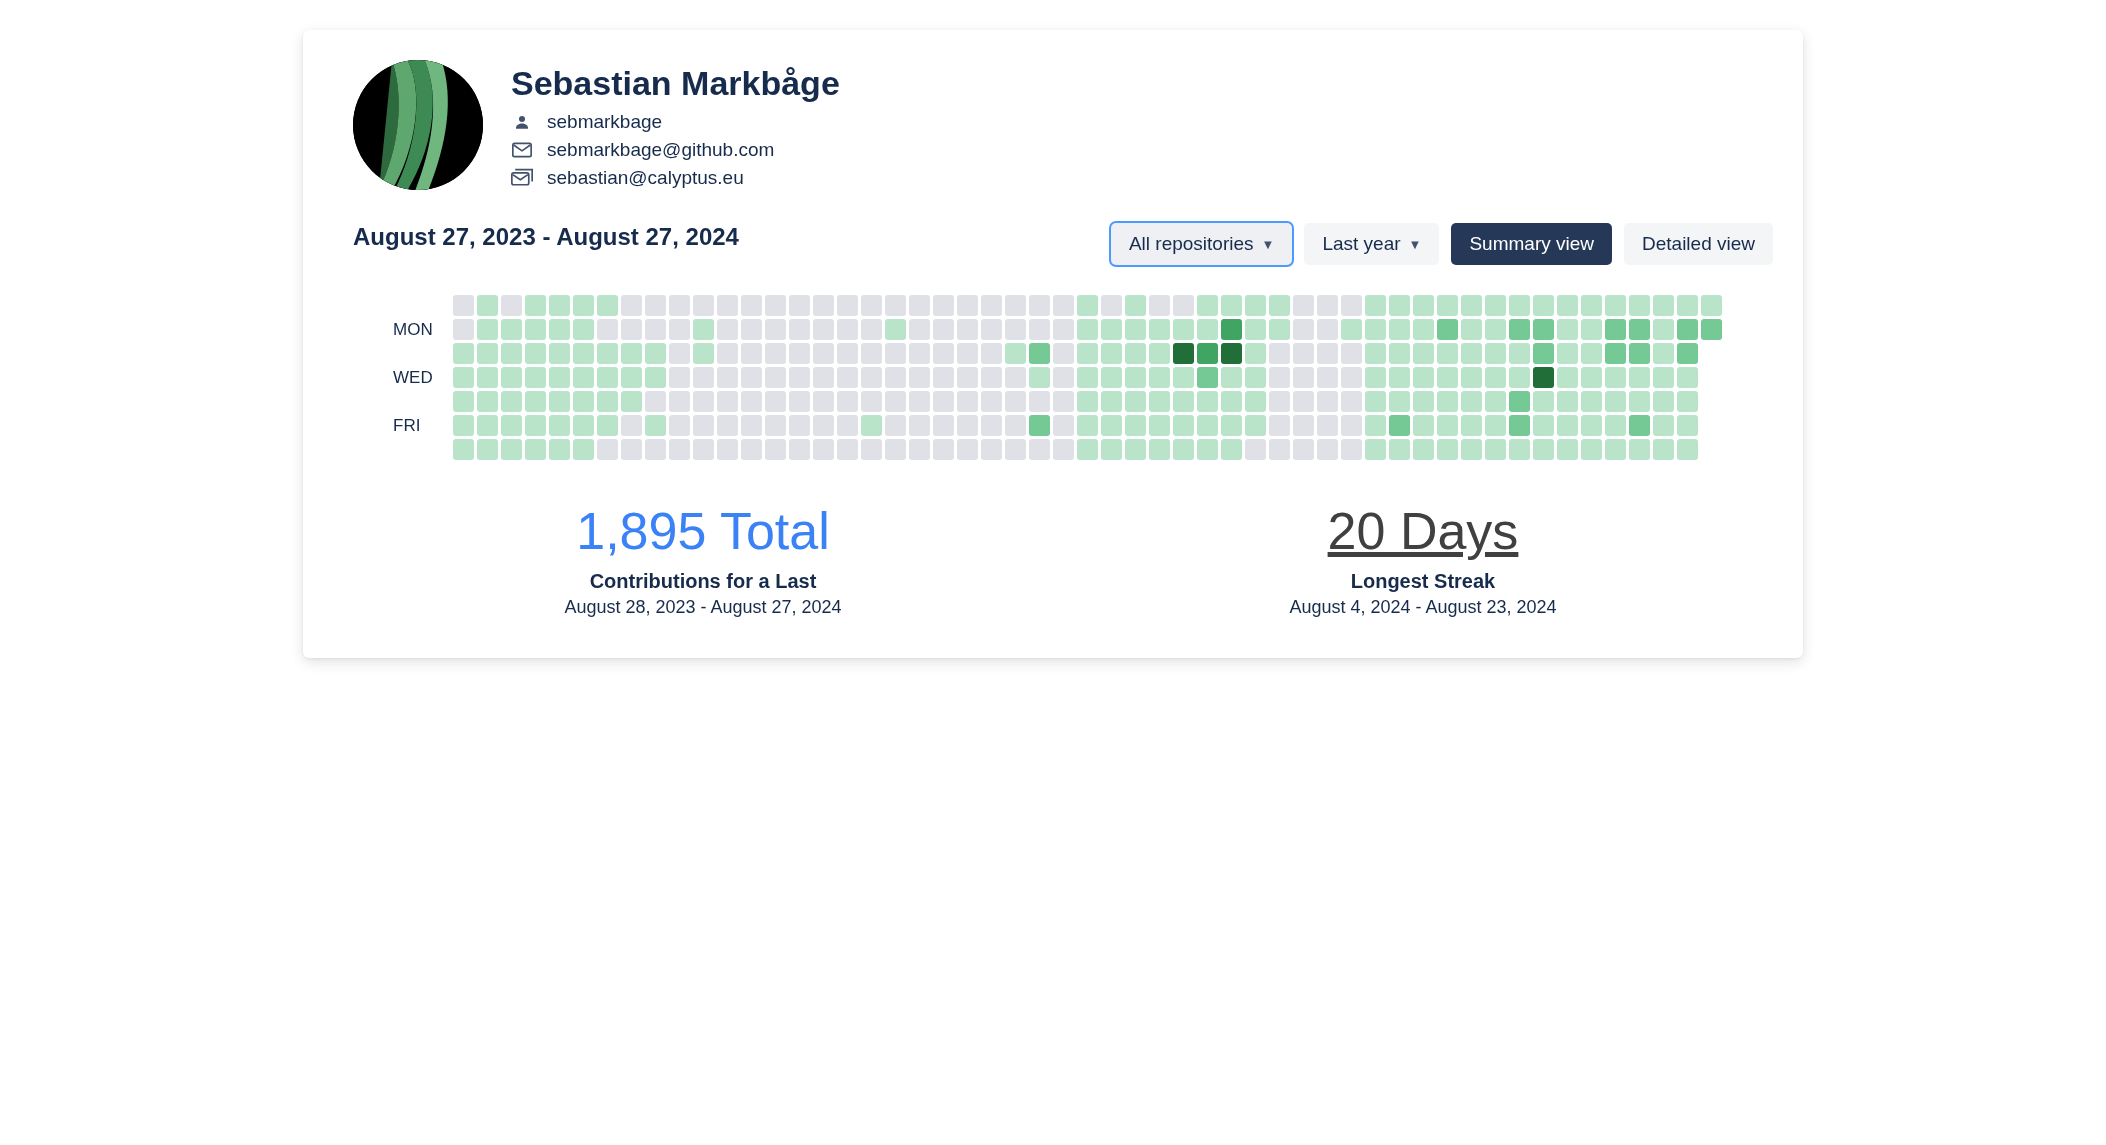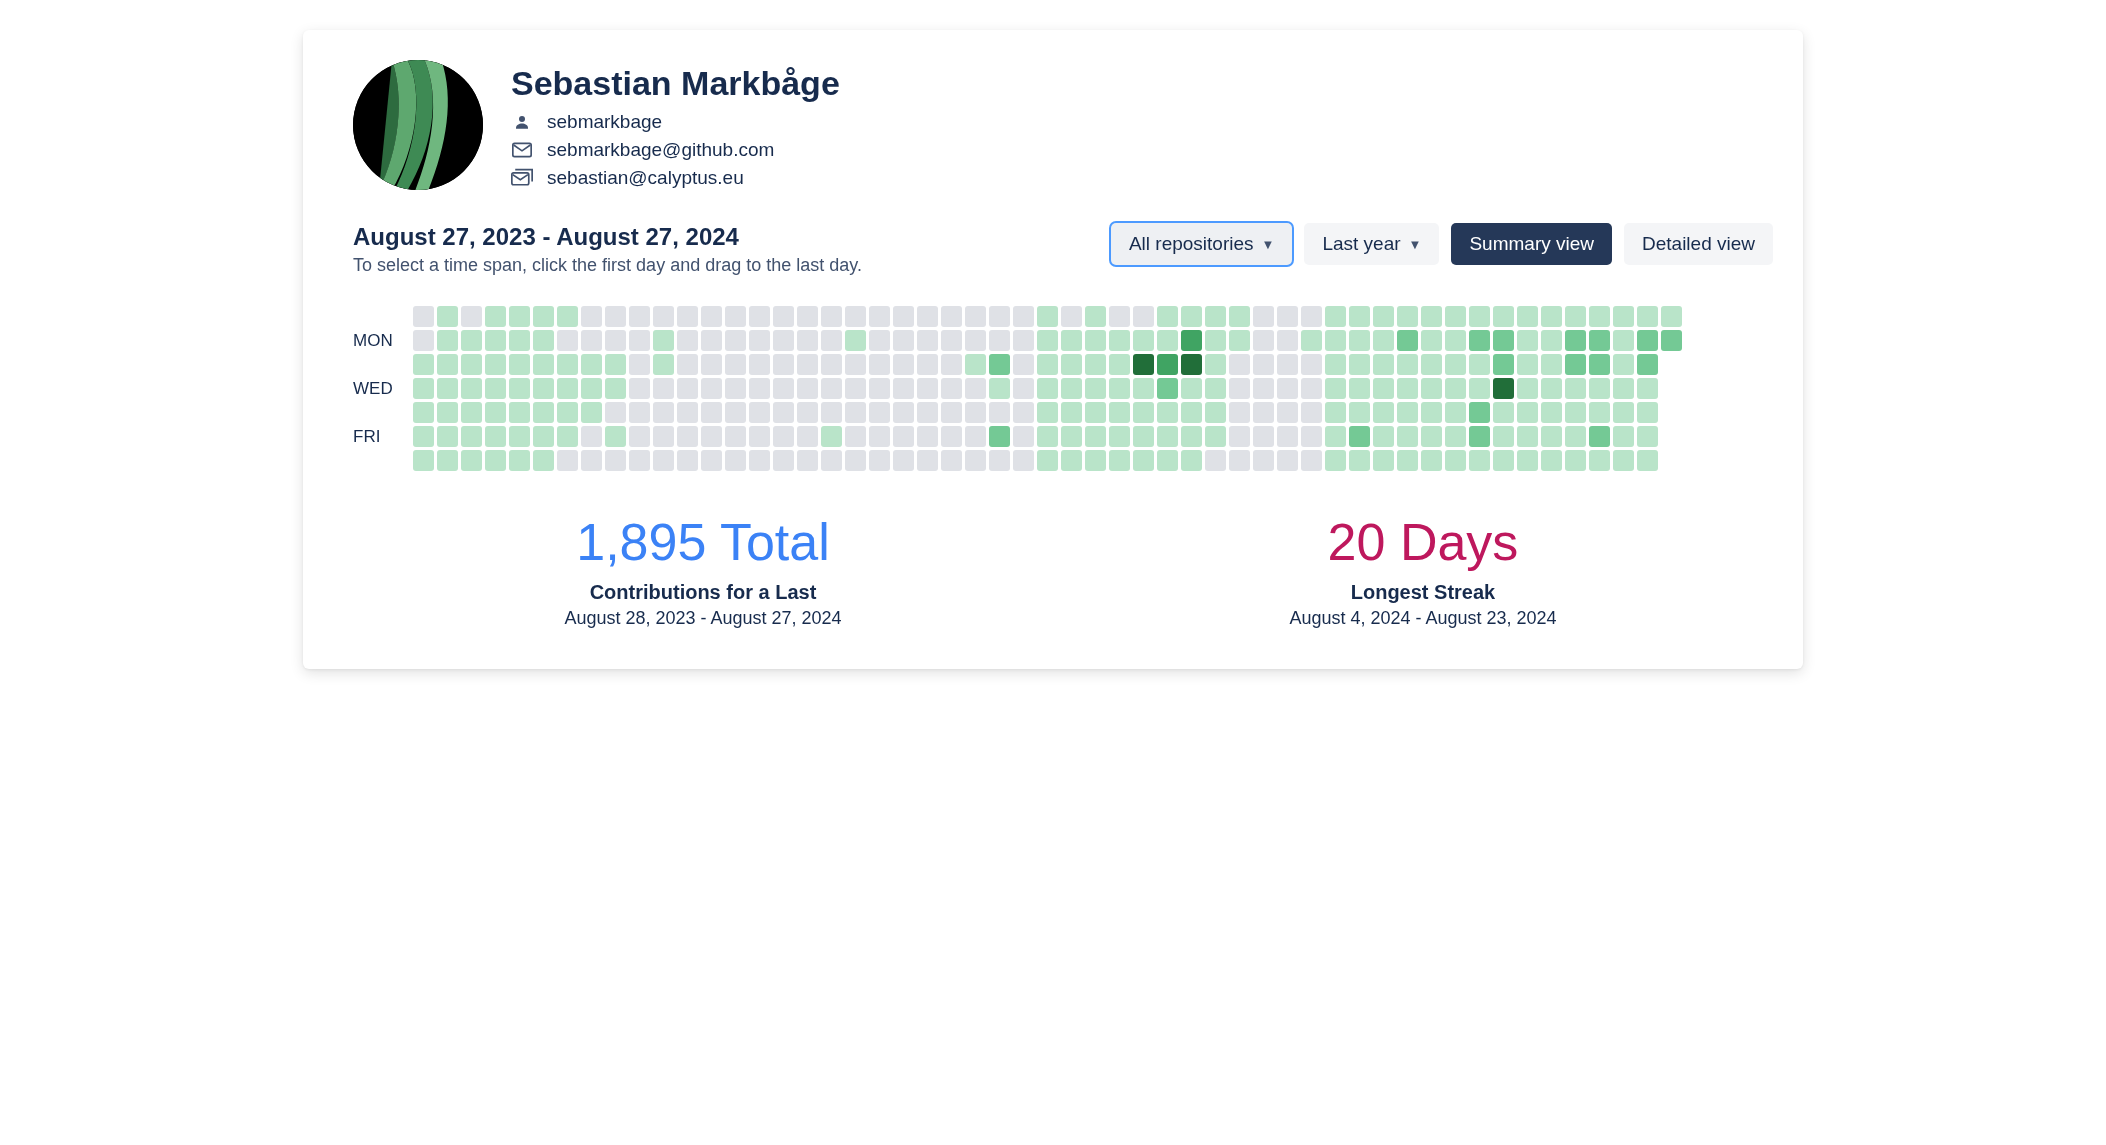--- a/index.html
+++ b/index.html
@@ -44,31 +44,31 @@
   }
   .btn.selected-dropdown { background: #eef0f3; box-shadow: 0 0 0 2px #4c9aff; }
   .btn.dark { background: #253858; color: #fff; }
   .chev { font-size: 13px; color: #42526e; }
 
   .heatmap-wrap { margin-top: 30px; }
   .month-labels { display: flex; margin-left: 60px; gap: 0; font-size: 18px; color: #172b4d; font-weight: 400; }
   .month-labels span { display: inline-block; }
   .cell { width: 21px; height: 21px; border-radius: 3px; }
   .cells-row { display:flex; gap:3px; margin-bottom:3px; }
-  .heatmap-body { display:flex; }
+  .heatmap-body { display:flex;margin-left:40px; }
   .row-labels { display:flex; flex-direction:column; width:60px; }
   .row-labels div { height:21px; margin-bottom:3px; font-size:17px; color:#172b4d; display:flex; align-items:center; }
   .heatmap-cols { display:flex; flex-direction:column; }
 
   .stats-row { display:flex; justify-content:space-between; margin-top: 40px; gap: 20px; flex-wrap: wrap; }
   .stat { text-align:center; flex:1; min-width: 240px; }
   .stat-big { font-size: 52px; font-weight: 500; line-height:1.1; margin-bottom: 10px; white-space: nowrap; }
   .stat-label { font-size: 20px; font-weight: 700; color:#172b4d; margin-bottom: 4px; }
   .stat-sub { font-size: 18px; color:#172b4d; font-weight: 400; }
-  .c-blue{color:#3b82f6;} .c-orange{color:#f59e0b;} .c-green{color:#be185d;} .c-red{color:#ef5b50;}
+  .c-blue{color:#3b82f6;} .c-orange{color:#f59e0b;} .c-green{color:#404040;text-decoration:underline;} .c-red{color:#ef5b50;}
 </style>
 </head>
 <body>
 
 <div class="card">
 
   <div class="profile-row">
     <div class="avatar">
       <svg viewBox="0 0 100 100">
         <rect width="100" height="100" fill="#000"></rect>
@@ -108,21 +108,20 @@
         </span>
         <span>sebastian@calyptus.eu</span>
       </div>
     </div>
   </div>
 
 
   <div class="controls-row">
     <div>
       <p class="range-title">August 27, 2023 - August 27, 2024</p>
-      <p class="range-hint">To select a time span, click the first day and drag to the last day.</p>
     </div>
     <div class="btn-group">
       <button class="btn selected-dropdown">
         <span>All repositories</span>
         <span class="chev">▼</span>
       </button>
       <button class="btn">
         <span>Last year</span>
         <span class="chev">▼</span>
       </button>

